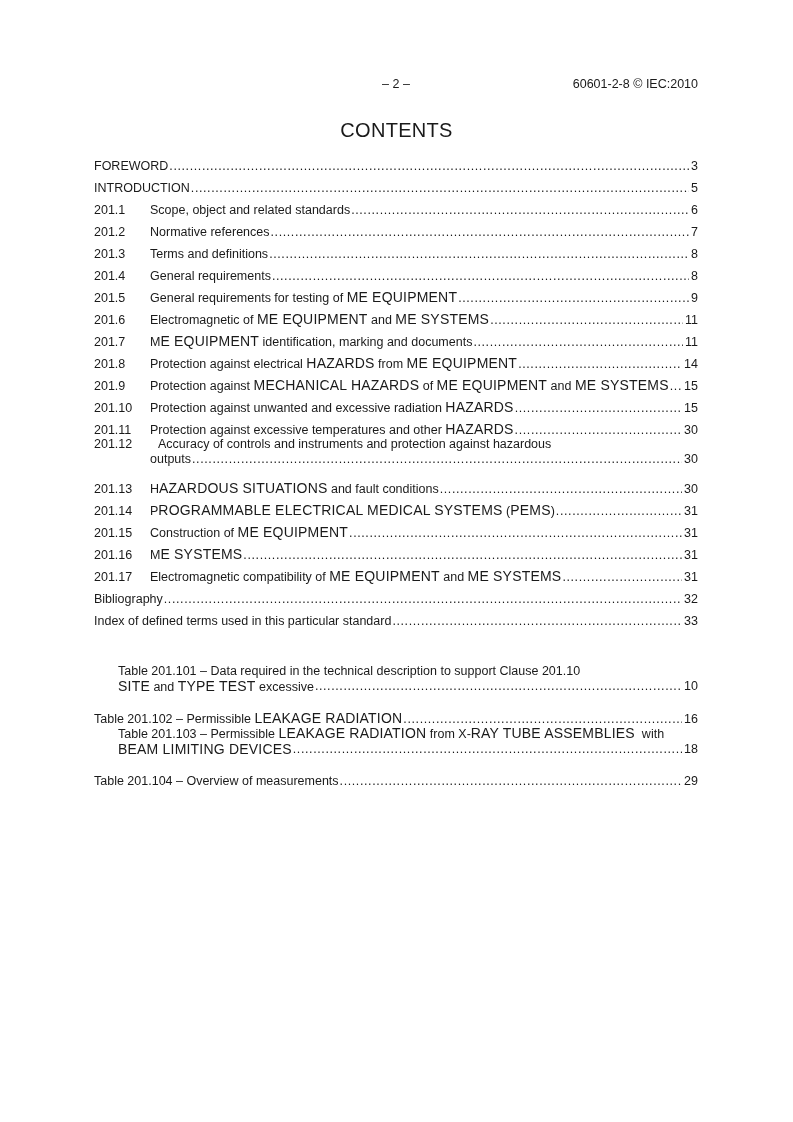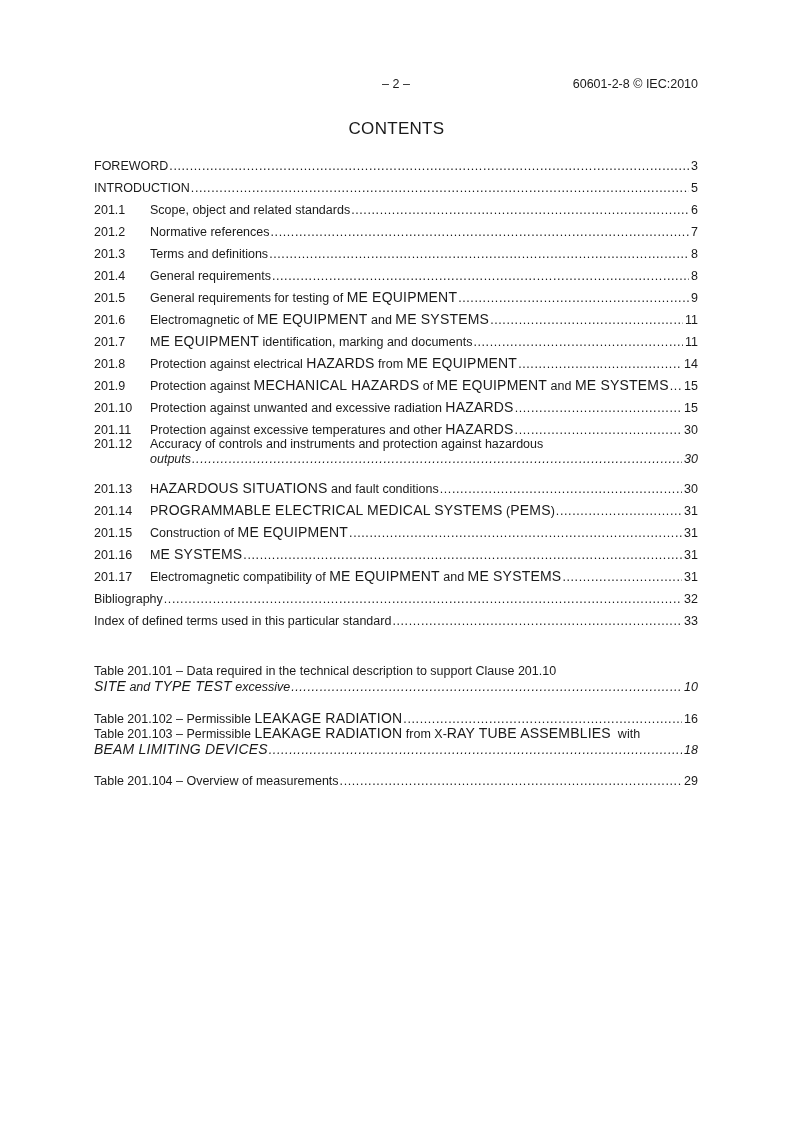--- a/index.html
+++ b/index.html
@@ -1,37 +1,37 @@
 <!DOCTYPE html>
 <html><head>
 <meta charset="utf-8">
 <style>
   html, body { margin: 0; padding: 0; background: #ffffff; }
   body { width: 793px; height: 1122px; position: relative; font-family: "Liberation Sans", sans-serif; color: #1a1a1a; }
   .page-header { position: absolute; top: 77px; left: 94px; width: 604px; height: 16px; font-size: 12.5px; }
   .page-number { position: absolute; left: 0; width: 604px; text-align: center; }
   .doc-ref { position: absolute; right: 0; }
-  .contents-title { position: absolute; top: 119px; left: 0; width: 793px; text-align: center; font-size: 17px; letter-spacing: 0.3px; }
+  .contents-title { position: absolute; top: 119px; left: 0; width: 793px; text-align: center; font-size: 20px; letter-spacing: 0.3px; }
   .toc { position: absolute; left: 94px; width: 604px; font-size: 12.5px; }
   .toc-main { top: 151px; }
   .toc-tables { top: 664px; }
   .toc-row { display: flex; align-items: flex-end; height: 22px; line-height: 14px; }
   .toc-row.two-line { height: 37px; flex-direction: column; align-items: stretch; }
   .num { width: 56px; flex: 0 0 56px; }
   .line { display: flex; align-items: baseline; flex: 1; min-width: 0; }
   .title { white-space: nowrap; }
   .dots { flex: 1; overflow: hidden; white-space: nowrap; margin: 0 2px 0 1px; }
   .dots::after { content: "........................................................................................................................................................................................................................................"; letter-spacing: 0.6px; }
   .page { white-space: nowrap; }
   .sc { font-size: 14px; letter-spacing: 0.2px; }
-  .first-line { white-space: nowrap; }
-  .two-line .cont { padding-left: 56px; display: flex; align-items: center; margin-top: 1px; font-style: italic; }
+  .first-line { white-space: nowrap; gap: 8px; }
+  .two-line .cont { padding-left: 56px; display: flex; align-items: flex-start; margin-top: 1px; }
   .tables .two-line .cont { padding-left: 0; }
   .tables .toc-row { height: 22px; }
-  .tables .toc-row.two-line { height: 40px; }
+  .tables .toc-row.two-line { height: 40px; margin-left: 24px; }
 </style>
 </head>
 <body>
 
 <div class="page-header">
   <span class="page-number">– 2 –</span>
   <span class="doc-ref">60601-2-8 © IEC:2010</span>
 </div>
 
 <div class="contents-title">CONTENTS</div>

